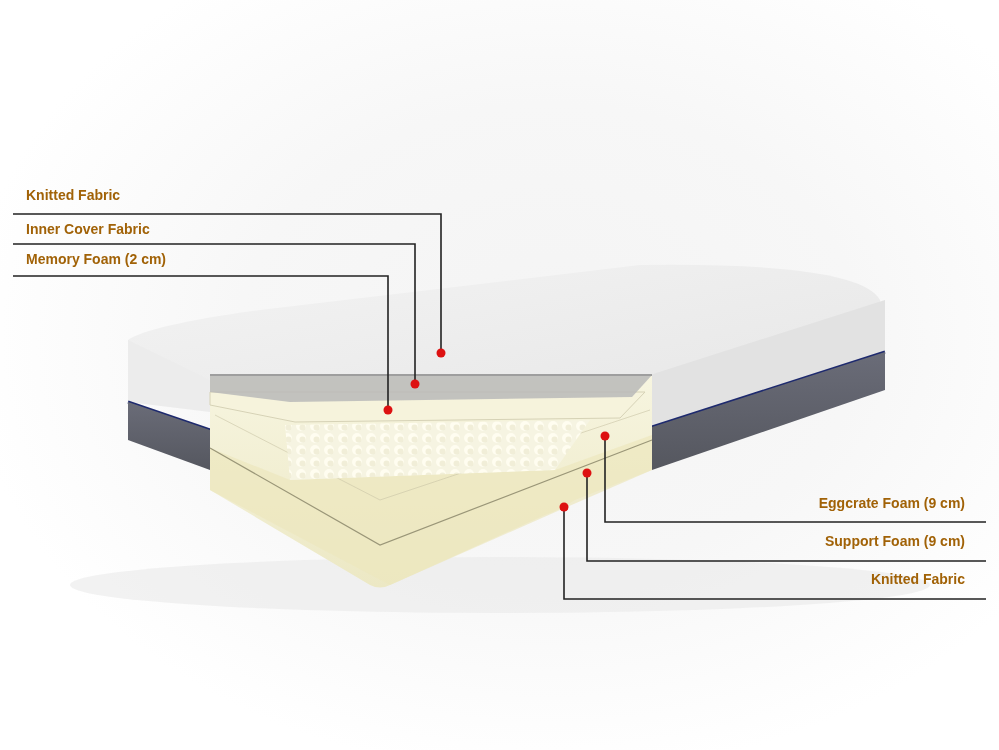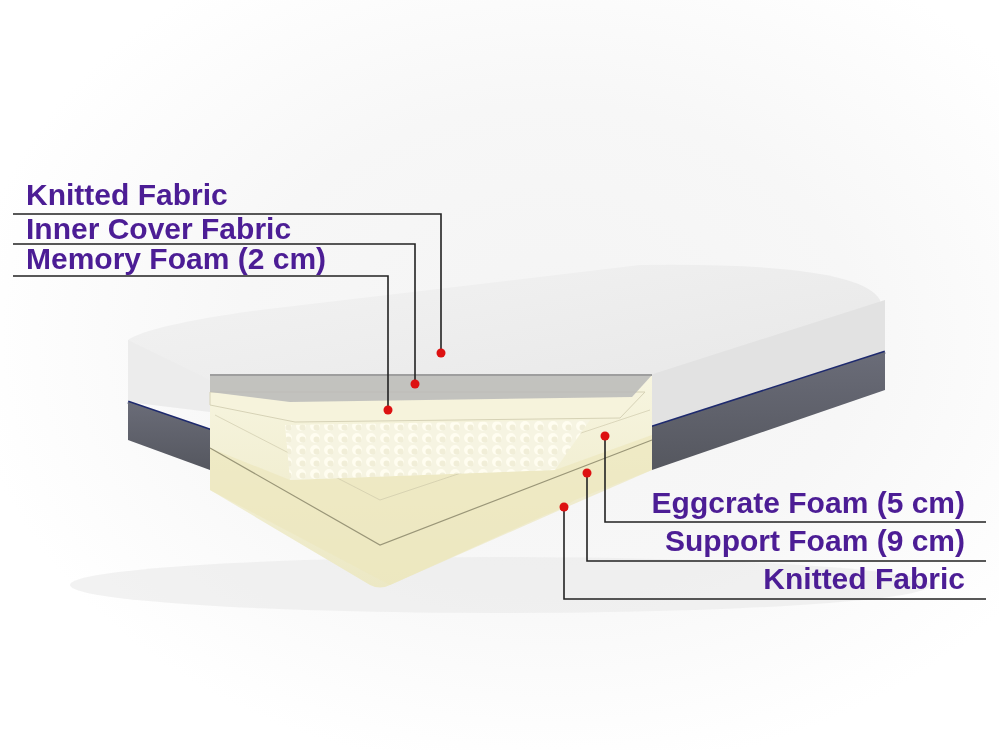--- a/index.html
+++ b/index.html
@@ -7,21 +7,21 @@
       width: 999px; height: 750px; position: relative; overflow: hidden;
       background: #ffffff;
       font-family: "Liberation Sans", sans-serif;
     }
     .bg {
       position: absolute; left: 0; top: 0; width: 999px; height: 750px;
       background: radial-gradient(ellipse at 55% 45%, #f4f4f4 0%, #f7f7f7 40%, #ffffff 75%);
     }
     svg.art { position: absolute; left: 0; top: 0; }
     .label {
-      position: absolute; font-weight: bold; font-size: 30px; color: #4c1d95;
+      position: absolute; font-weight: bold; font-size: 14px; color: #a16207;
       white-space: nowrap; line-height: 24px;
     }
     .label.left { left: 26px; }
     .label.right { right: 34px; text-align: right; }
   </style>
 </head>
 <body>
 
 <div class="bg"></div>
 
@@ -98,15 +98,15 @@
     <circle cx="605" cy="436" r="4.5"></circle>
     <circle cx="587" cy="473" r="4.5"></circle>
     <circle cx="564" cy="507" r="4.5"></circle>
   </g>
 </svg>
 
 <div class="label left" style="top:183px;">Knitted Fabric</div>
 <div class="label left" style="top:217px;">Inner Cover Fabric</div>
 <div class="label left" style="top:247px;">Memory Foam (2 cm)</div>
 
-<div class="label right" style="top:491px;">Eggcrate Foam (5 cm)</div>
+<div class="label right" style="top:491px;">Eggcrate Foam (9 cm)</div>
 <div class="label right" style="top:529px;text-align:right;">Support Foam (9 cm)</div>
 <div class="label right" style="top:567px;">Knitted Fabric</div>
 
 </body></html>

